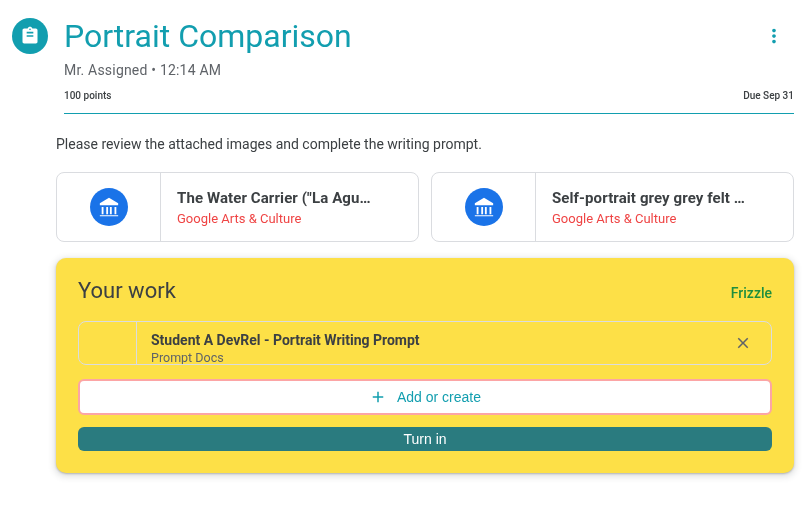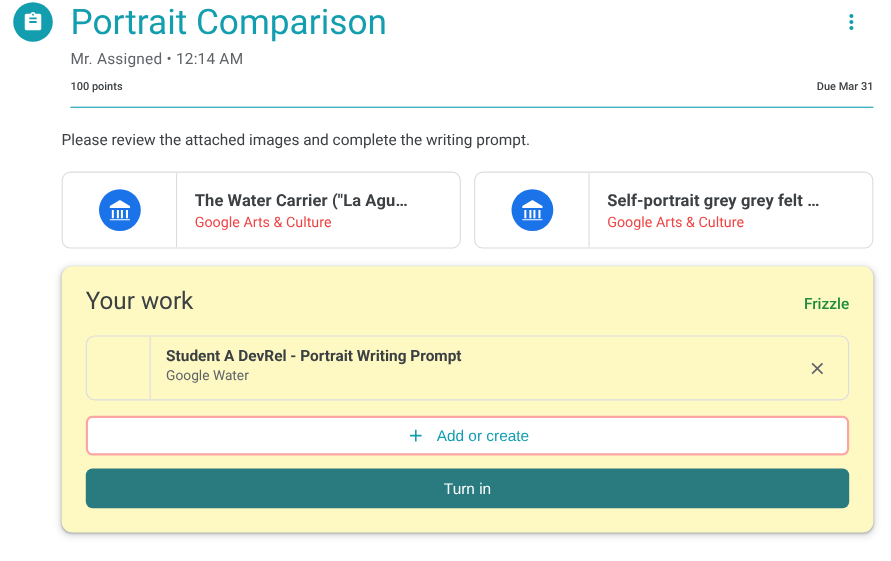--- a/index.html
+++ b/index.html
@@ -6,21 +6,21 @@
   body {
     margin: 0;
     padding: 0;
     font-family: 'Google Sans', Roboto, Arial, sans-serif;
     background: #fff;
     width: 810px;
     height: 510px;
     overflow: hidden;
   }
   .page {
-    padding: 0 16px 0 12px;
+    padding: 16px 16px 0 12px;
   }
   .header {
     display: flex;
     align-items: flex-start;
   }
   .assignment-icon {
     width: 36px; height: 36px;
     border-radius: 50%;
     background: #129eaf;
     display: flex;
@@ -136,42 +136,42 @@
   .attachment-sub {
     font-size: 13px;
     color: #ef4444;
     margin-top: 4px;
   }
   .work-card {
     margin-top: 16px;
     border-radius: 10px;
     box-shadow: 0 1px 2px rgba(60,64,67,0.3), 0 2px 6px 2px rgba(60,64,67,0.15);
     padding: 20px 22px 22px;
-    background: #fef9c3;
+    background: #fde047;
   }
   .work-header {
     display: flex;
     justify-content: space-between;
     align-items: baseline;
   }
   .work-title {
     font-size: 22px;
     color: #3c4043;
     font-weight: 400;
   }
   .work-status {
     font-size: 14px;
     color: #1e8e3e;
     font-weight: 500;
   }
   .work-attachment {
     margin-top: 18px;
     border: 1px solid #dadce0;
     border-radius: 8px;
-    height: 59px;
+    height: 44px;
     display: flex;
     align-items: stretch;
     overflow: hidden;
   }
   .work-thumb {
     width: 58px;
     border-right: 1px solid #dadce0;
     flex-shrink: 0;
   }
   .work-text {
@@ -213,21 +213,21 @@
     display: flex;
     align-items: center;
     justify-content: center;
     gap: 10px;
     cursor: pointer;
   }
   .add-btn svg { width: 18px; height: 18px; fill: #129eaf; }
   .turn-in-btn {
     margin-top: 12px;
     width: 100%;
-    height: 36px;
+    height: 24px;
     border: none;
     border-radius: 6px;
     background: #2a7b7f;
     color: #fff;
     font-size: 14px;
     font-weight: 500;
     cursor: pointer;
   }
 </style>
 </head>
@@ -249,21 +249,21 @@
             </svg>
         </button>
       </div>
       <div class="byline">
         <span>Mr. Assigned</span>
         <span> • </span>
         <span>12:14 AM</span>
       </div>
       <div class="meta-row">
         <span>100 points</span>
-        <span>Due Mar 31</span>
+        <span>Due Sep 31</span>
       </div>
       <hr class="divider">
     </div>
   </div>
 
   <div class="body-col">
     <div class="instructions">Please review the attached images and complete the writing prompt.</div>
 
     <div class="attachments">
       <div class="attachment-card">
@@ -296,21 +296,21 @@
 
     <div class="work-card">
       <div class="work-header">
         <span class="work-title">Your work</span>
         <span class="work-status">Frizzle</span>
       </div>
       <div class="work-attachment">
         <div class="work-thumb"></div>
         <div class="work-text">
           <div class="work-file-title">Student A DevRel - Portrait Writing Prompt</div>
-          <div class="work-file-sub">Google Water</div>
+          <div class="work-file-sub">Prompt Docs</div>
         </div>
         <button class="remove-btn">
           <svg viewBox="0 0 24 24">
               <path d="M19 6.41L17.59 5 12 10.59 6.41 5 5 6.41 10.59 12 5 17.59 6.41 19 12 13.41 17.59 19 19 17.59 13.41 12 19 6.41z"></path>
             </svg>
         </button>
       </div>
       <button class="add-btn">
         <svg viewBox="0 0 24 24">
             <path d="M19 13h-6v6h-2v-6H5v-2h6V5h2v6h6v2z"></path>

